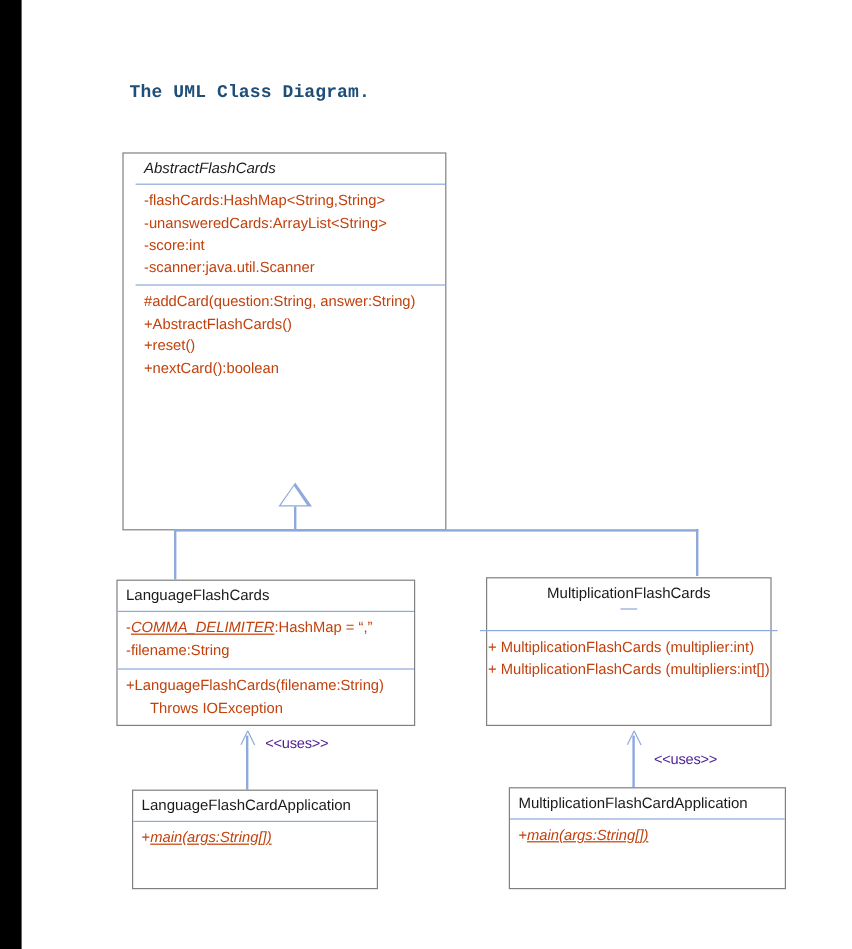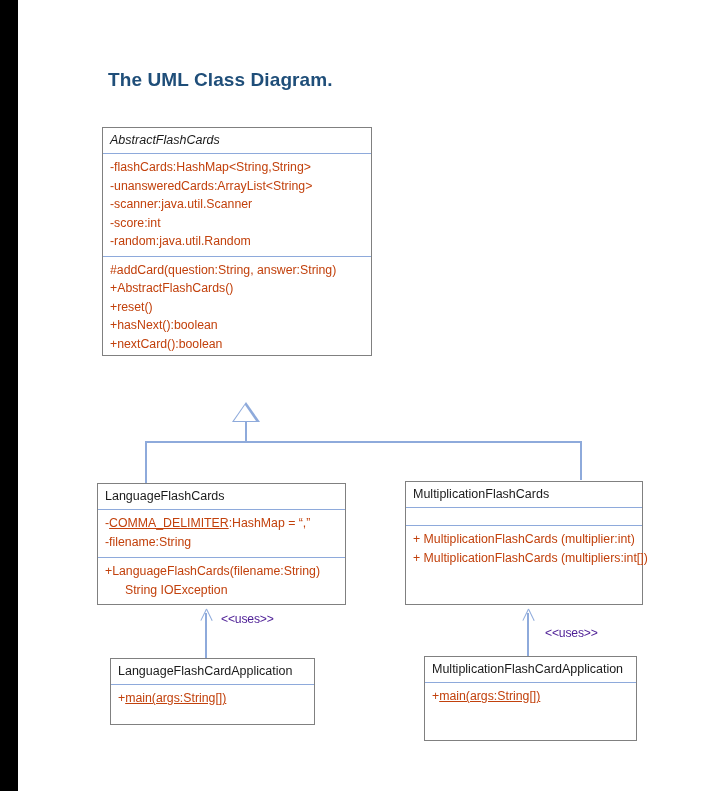--- a/index.html
+++ b/index.html
@@ -22,23 +22,23 @@
     top: 0;
     width: 18px;
     height: 791px;
     background: #000000;
   }
   
   #doc-title {
     position: absolute;
     left: 108px;
     top: 69px;
-    font-family: Liberation Sans, sans-serif;
+    font-family: Liberation Mono, monospace;
     font-weight: bold;
-    font-size: 19px;
+    font-size: 15px;
     color: #1f4e79;
     letter-spacing: 0.1px;
     white-space: nowrap;
   }
 
   
   .uml-class {
     position: absolute;
     box-sizing: border-box;
     background: #ffffff;
@@ -69,20 +69,21 @@
     font-size: 12.3px;
     color: #c2410c;
     line-height: 18.5px;
     white-space: nowrap;
   }
   .member.indent {
     padding-left: 20px;
   }
   .u {
     text-decoration: underline;
+    font-style: italic;
   }
 
   
   .line-v, .line-h {
     position: absolute;
     background: #8eaadb;
   }
   .line-v { width: 1.6px; }
   .line-h { height: 1.6px; }
 
@@ -141,36 +142,34 @@
 </style>
 </head>
 <body>
 
 <div id="page">
 
   <div id="left-bar"></div>
 
   <div id="doc-title">The UML Class Diagram.</div>
 
-  <div class="uml-class" style="left:102px; top:127px; width:270px; height:229px;">
+  <div class="uml-class" style="left:102px; top:127px; width:270px; height:315px;padding-left:10px;">
     <div class="compartment">
       <div class="class-name abstract">AbstractFlashCards</div>
     </div>
     <div class="compartment sep">
       <div class="member">-flashCards:HashMap&lt;String,String&gt;</div>
       <div class="member">-unansweredCards:ArrayList&lt;String&gt;</div>
+      <div class="member">-score:int</div>
       <div class="member">-scanner:java.util.Scanner</div>
-      <div class="member">-score:int</div>
-      <div class="member">-random:java.util.Random</div>
     </div>
     <div class="compartment sep grow">
       <div class="member">#addCard(question:String, answer:String)</div>
       <div class="member">+AbstractFlashCards()</div>
       <div class="member">+reset()</div>
-      <div class="member">+hasNext():boolean</div>
       <div class="member">+nextCard():boolean</div>
     </div>
   </div>
 
   <div class="tri-gen" style="left:232px; top:402px;">
     <div class="outer"></div>
     <div class="inner"></div>
   </div>
   <div class="line-v" style="left:245px; top:422px; height:20px;"></div>
   <div class="line-h" style="left:145px; top:441px; width:437px;"></div>
@@ -180,25 +179,25 @@
   <div class="uml-class" style="left:97px; top:483px; width:249px; height:122px;">
     <div class="compartment">
       <div class="class-name">LanguageFlashCards</div>
     </div>
     <div class="compartment sep grow">
       <div class="member"><span>-</span><span class="u">COMMA_DELIMITER</span><span>:HashMap = “,”</span></div>
       <div class="member">-filename:String</div>
     </div>
     <div class="compartment sep">
       <div class="member">+LanguageFlashCards(filename:String)</div>
-      <div class="member indent">String IOException</div>
-    </div>
-  </div>
-
-  <div class="uml-class" style="left:405px; top:481px; width:238px; height:124px;">
+      <div class="member indent">Throws IOException</div>
+    </div>
+  </div>
+
+  <div class="uml-class" style="left:405px; top:481px; width:238px; height:124px;align-items:center;">
     <div class="compartment">
       <div class="class-name">MultiplicationFlashCards</div>
     </div>
     <div class="compartment sep" style="height:18px;"></div>
     <div class="compartment sep grow">
       <div class="member">+ MultiplicationFlashCards (multiplier:int)</div>
       <div class="member">+ MultiplicationFlashCards (multipliers:int[])</div>
     </div>
   </div>
 
@@ -209,30 +208,30 @@
   </div>
   <div class="uses-label" style="left:221px; top:612px;">&lt;&lt;uses&gt;&gt;</div>
 
   <div class="line-v" style="left:527px; top:613px; height:46px;"></div>
   <div class="arrow-open" style="left:520px; top:609px;">
     <div class="sl"></div>
     <div class="sr"></div>
   </div>
   <div class="uses-label" style="left:545px; top:626px;">&lt;&lt;uses&gt;&gt;</div>
 
-  <div class="uml-class" style="left:110px; top:658px; width:205px; height:67px;">
+  <div class="uml-class" style="left:110px; top:658px; width:205px; height:83px;">
     <div class="compartment">
       <div class="class-name">LanguageFlashCardApplication</div>
     </div>
     <div class="compartment sep grow">
       <div class="member"><span>+</span><span class="u">main(args:String[])</span></div>
     </div>
   </div>
 
-  <div class="uml-class" style="left:424px; top:656px; width:213px; height:85px;">
+  <div class="uml-class" style="left:424px; top:656px; width:231px; height:85px;">
     <div class="compartment">
       <div class="class-name">MultiplicationFlashCardApplication</div>
     </div>
     <div class="compartment sep grow">
       <div class="member"><span>+</span><span class="u">main(args:String[])</span></div>
     </div>
   </div>
 
 </div>
 

